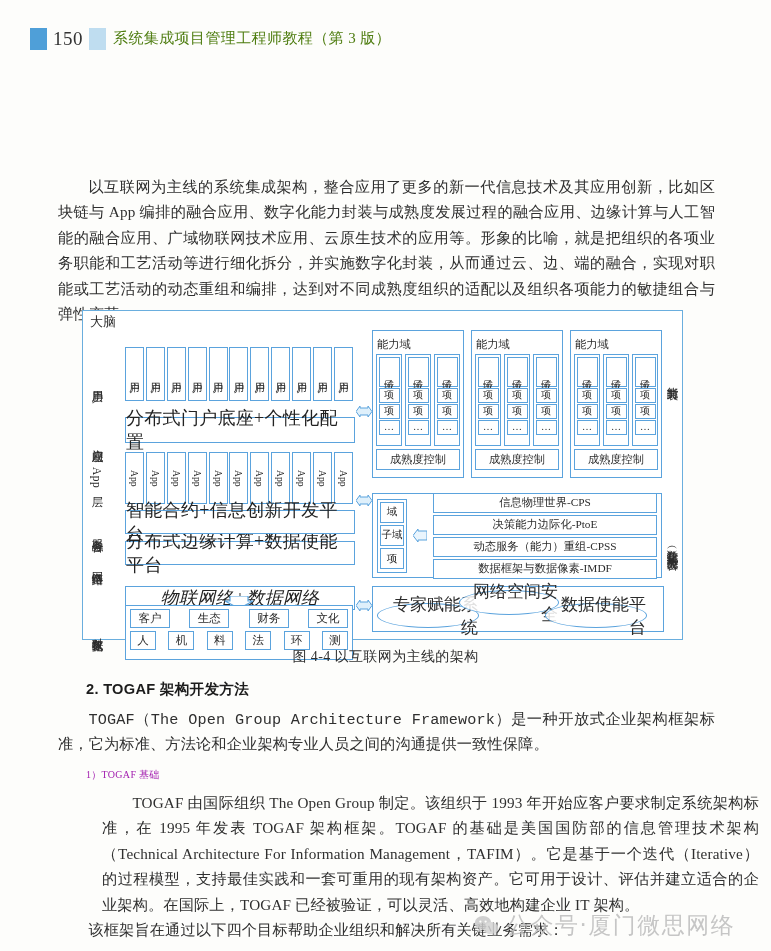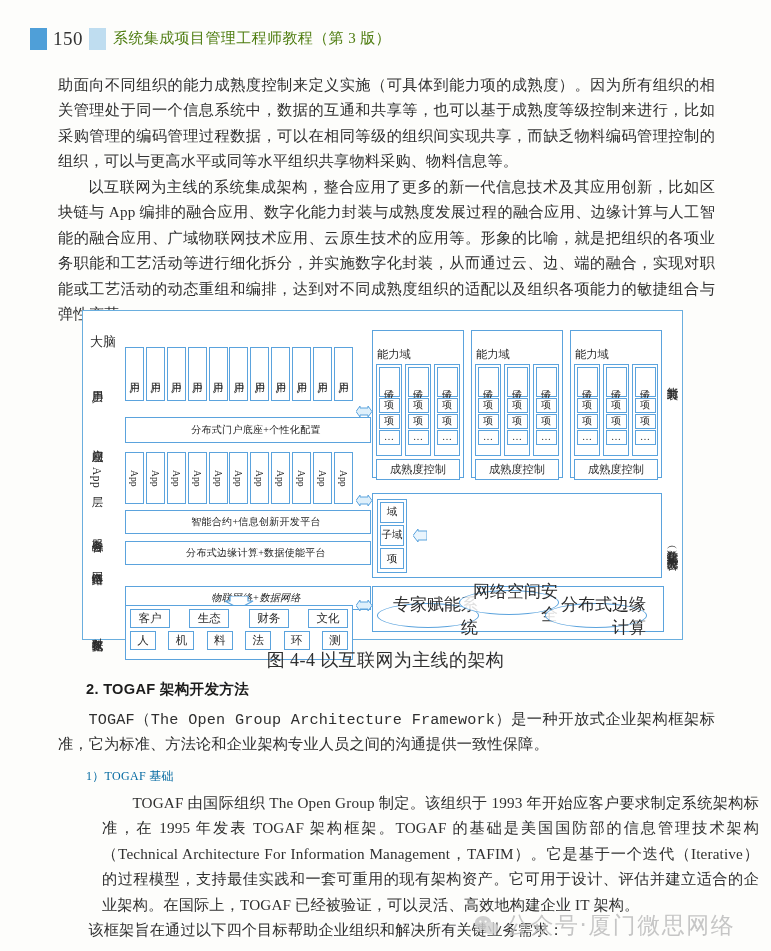--- a/index.html
+++ b/index.html
@@ -46,21 +46,21 @@
   
   .figure{
     position:absolute;left:82px;top:310px;width:601px;height:330px;
   }
   .fig-outer{
     position:absolute;inset:0;
     border:1.4px solid #6aaede;
     background:#fff;
   }
   .lbl-brain{
-    position:absolute;left:8px;top:3px;font-size:13px;color:#2b2b2b;margin-top:20px;
+    position:absolute;left:8px;top:3px;font-size:13px;color:#2b2b2b;
   }
 
   
   .vlabel{
     position:absolute;
     writing-mode:vertical-rl;
     font-size:11.5px;line-height:12.4px;
     color:#2b2b2b;letter-spacing:.5px;
     text-align:center;
   }
@@ -80,21 +80,21 @@
     width:17px;height:52px;border:1.2px solid #5ba3dd;background:#fff;
     display:flex;align-items:center;justify-content:center;
   }
   .ubox span{
     writing-mode:vertical-rl;font-size:10.5px;line-height:11px;letter-spacing:0;
   }
   .bar{
     position:absolute;left:0;width:100%;
     border:1.2px solid #5ba3dd;background:#fff;
     display:flex;align-items:center;justify-content:center;
-    font-size:10px;color:#222;letter-spacing:.3px;padding-left:16px;
+    font-size:18px;color:#222;letter-spacing:.3px;
   }
   .bar-portal{top:87px;height:24px;}
   .row-apps{
     position:absolute;left:0;top:122px;width:100%;height:50px;
     display:flex;justify-content:space-between;
   }
   .abox{
     width:17px;height:50px;border:1.2px solid #5ba3dd;background:#fff;
     display:flex;align-items:center;justify-content:center;
   }
@@ -132,21 +132,21 @@
     position:absolute;left:290px;top:20px;width:290px;height:303px;
   }
   .domains{
     position:absolute;left:0;top:0;width:100%;height:148px;
     display:flex;justify-content:space-between;
   }
   .domain{
     width:92px;border:1.2px solid #5ba3dd;background:#fff;
     box-sizing:border-box;padding:2px 3px;position:relative;
   }
-  .domain-title{font-size:11.3px;margin:14px 0 2px 1px;display:block;}
+  .domain-title{font-size:11.3px;margin:4px 0 2px 1px;display:block;}
   .subcols{display:flex;justify-content:space-between;height:92px;}
   .subcol{
     width:26px;border:1.2px solid #5ba3dd;background:#fff;
     box-sizing:border-box;padding:1.5px;
     display:flex;flex-direction:column;gap:1.5px;
   }
   .cell{
     border:1.2px solid #5ba3dd;background:#fff;
     font-size:10px;text-align:center;line-height:10.5px;
     padding:1px 0;
@@ -185,32 +185,32 @@
     font-size:17px;text-align:right;
     background:rgba(255,255,255,.85);
     display:flex;align-items:center;justify-content:center;
   }
   .ell1{left:4px;top:16px;width:100px;height:23px;}
   .ell2{left:86px;top:3px;width:98px;height:23px;}
   .ell3{left:172px;top:16px;width:100px;height:23px;}
 
   .fig-caption{
     position:absolute;left:0;top:648px;width:771px;text-align:center;
-    font-size:18px;color:#2f2f2f;letter-spacing:.4px;
+    font-size:14px;color:#2f2f2f;letter-spacing:.4px;
   }
 
   .heading2{
     position:absolute;left:86px;top:680px;
     font-size:14.6px;font-family:"Liberation Sans","DejaVu Sans",sans-serif;
     font-weight:bold;color:#1c1c1c;letter-spacing:.3px;
   }
   .p3{top:708px;font-family:Liberation Mono, monospace;}
   .heading3{
     position:absolute;left:86px;top:768px;
-    font-size:12px;color:#0369a1;letter-spacing:.3px;
+    font-size:10px;color:#a21caf;letter-spacing:.3px;
   }
   .p4{top:790px;margin-left:44px;}
   .p5{top:917px;}
 
   
   .watermark{
     position:absolute;left:474px;top:910px;
     display:flex;align-items:center;gap:7px;
     color:#bdbdbd;font-size:23px;letter-spacing:1.5px;
     font-family:"DejaVu Sans",sans-serif;
@@ -227,23 +227,20 @@
 
   <div class="runhead">
     <div class="pagenum-badge">
       <span class="pn-block"></span>
       <span class="pagenum">150</span>
       <span class="pn-block faded"></span>
     </div>
     <div class="book-title">系统集成项目管理工程师教程（第 3 版）</div>
   </div>
 
-  <div class="bodytext p1">
-    <span>助面向不同组织的能力成熟度控制来定义实施（可具体到能力项的成熟度）。因为所有组织的相关管理处于同一个信息系统中，数据的互通和共享等，也可以基于成熟度等级控制来进行，比如采购管理的编码管理过程数据，可以在相同等级的组织间实现共享，而缺乏物料编码管理控制的组织，可以与更高水平或同等水平组织共享物料采购、物料信息等。</span>
-  </div>
 
   <div class="bodytext p2">
     <span class="indent">以互联网为主线的系统集成架构，整合应用了更多的新一代信息技术及其应用创新，比如区块链与 App 编排的融合应用、数字化能力封装与成熟度发展过程的融合应用、边缘计算与人工智能的融合应用、广域物联网技术应用、云原生技术的应用等。形象的比喻，就是把组织的各项业务职能和工艺活动等进行细化拆分，并实施数字化封装，从而通过云、边、端的融合，实现对职能或工艺活动的动态重组和编排，达到对不同成熟度组织的适配以及组织各项能力的敏捷组合与弹性变革。</span>
   </div>
 
   <div class="figure">
     <div class="fig-outer"></div>
     <div class="lbl-brain">大脑</div>
 
     <div class="left-panel">
@@ -459,26 +456,32 @@
 
       <div class="mid-block">
         <div class="dsp-col" id="domainStack">
             <div class="cell">域</div>
             <div class="cell">子域</div>
             <div class="cell">项</div>
           </div>
         <svg class="leftarrow" viewBox="0 0 14 13">
           <polygon points="5,2 5,0 0,6.5 5,13 5,11 14,11 14,2" fill="#eaf5fd" stroke="#5ba3dd" stroke-width="1"></polygon>
         </svg>
+        <div class="tech-list" id="techList">
+            <div class="tech">信息物理世界-CPS</div>
+            <div class="tech">决策能力边际化-PtoE</div>
+            <div class="tech">动态服务（能力）重组-CPSS</div>
+            <div class="tech">数据框架与数据像素-IMDF</div>
+          </div>
       </div>
 
       <div class="ellipse-block">
         <div class="ell ell1">专家赋能系统</div>
         <div class="ell ell2">网络空间安全</div>
-        <div class="ell ell3">分布式边缘计算</div>
+        <div class="ell ell3">数据使能平台</div>
       </div>
     </div>
 
     <div class="vlabel" style="left:584px;top:26px;height:86px;">能力封装</div>
     <div class="vlabel" style="left:584px;top:150px;height:170px;">数学（化）封装 能力改善</div>
   </div>
 
   <div class="fig-caption">图 4-4   以互联网为主线的架构</div>
 
   <div class="heading2">2. TOGAF 架构开发方法</div>

